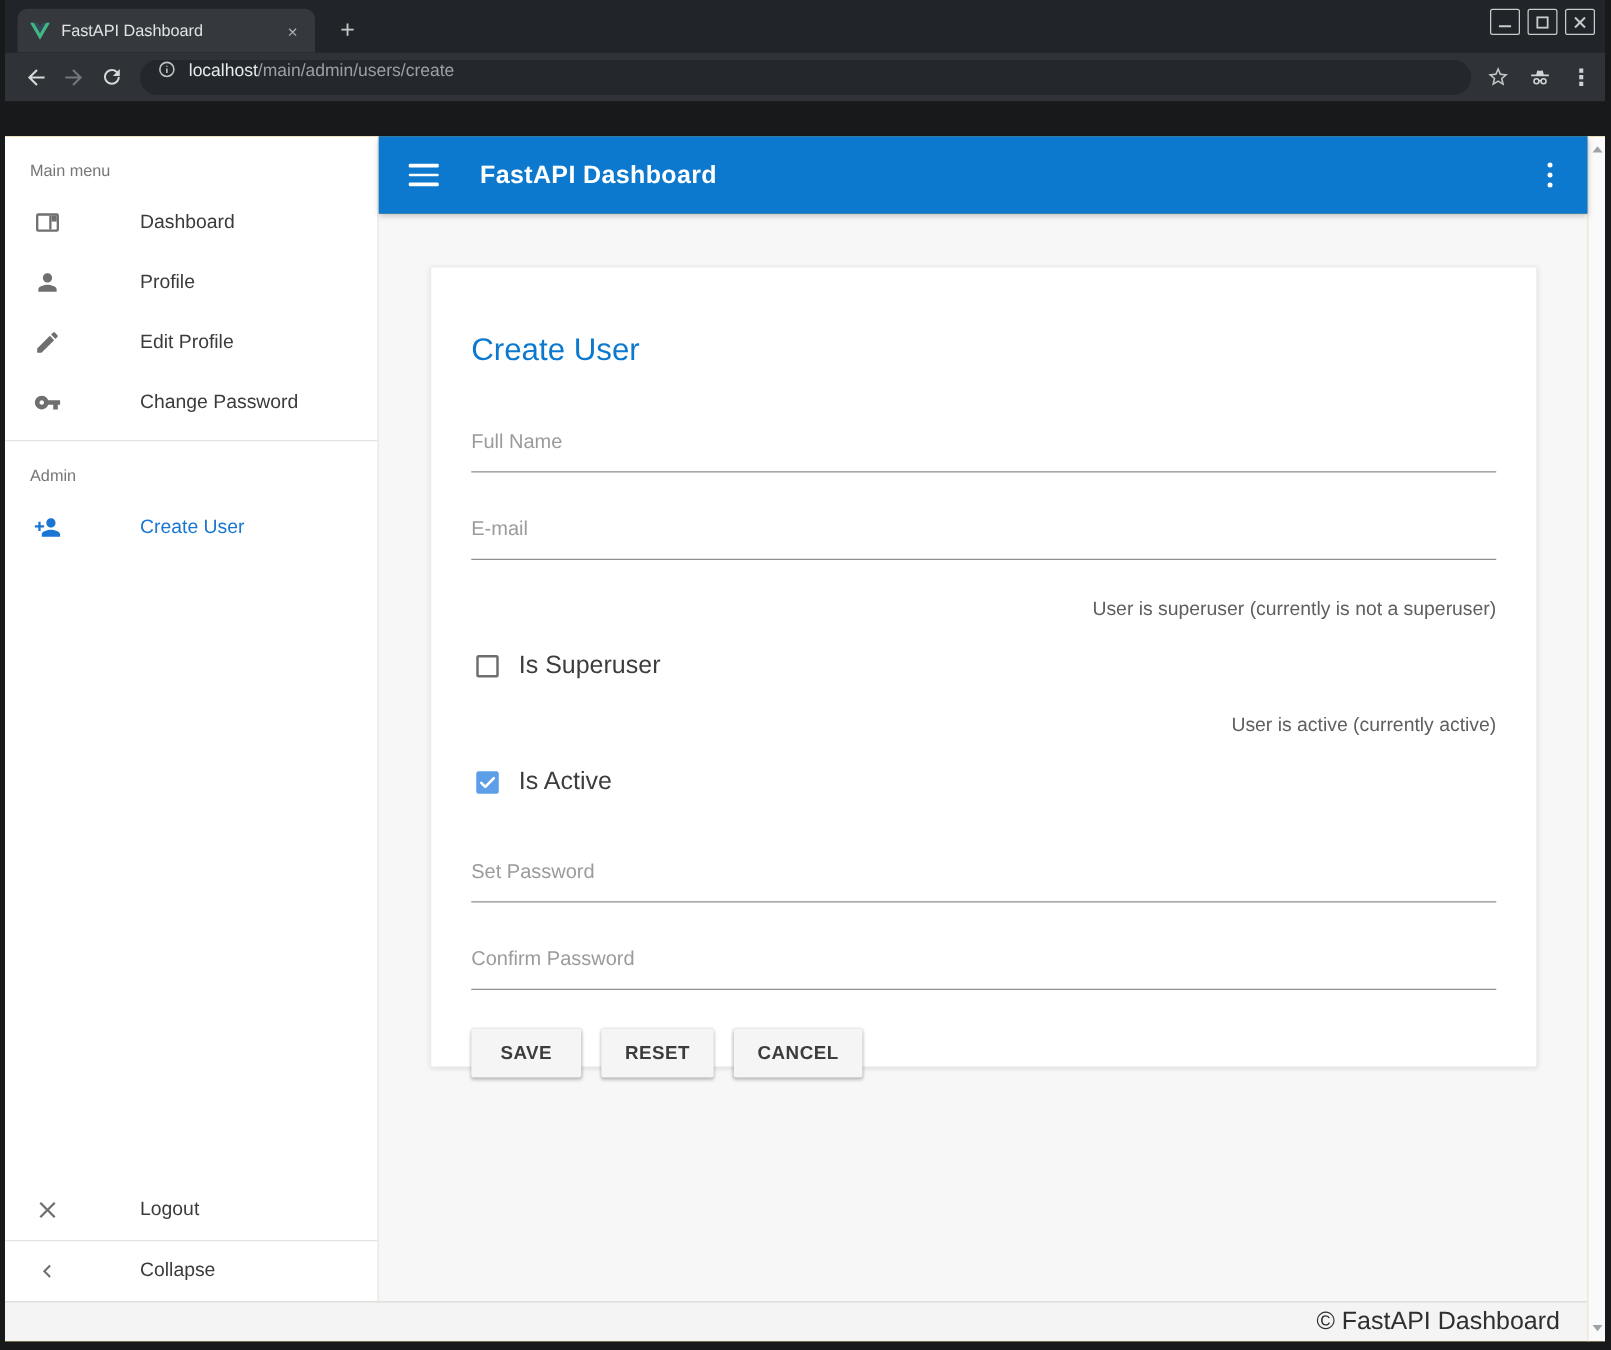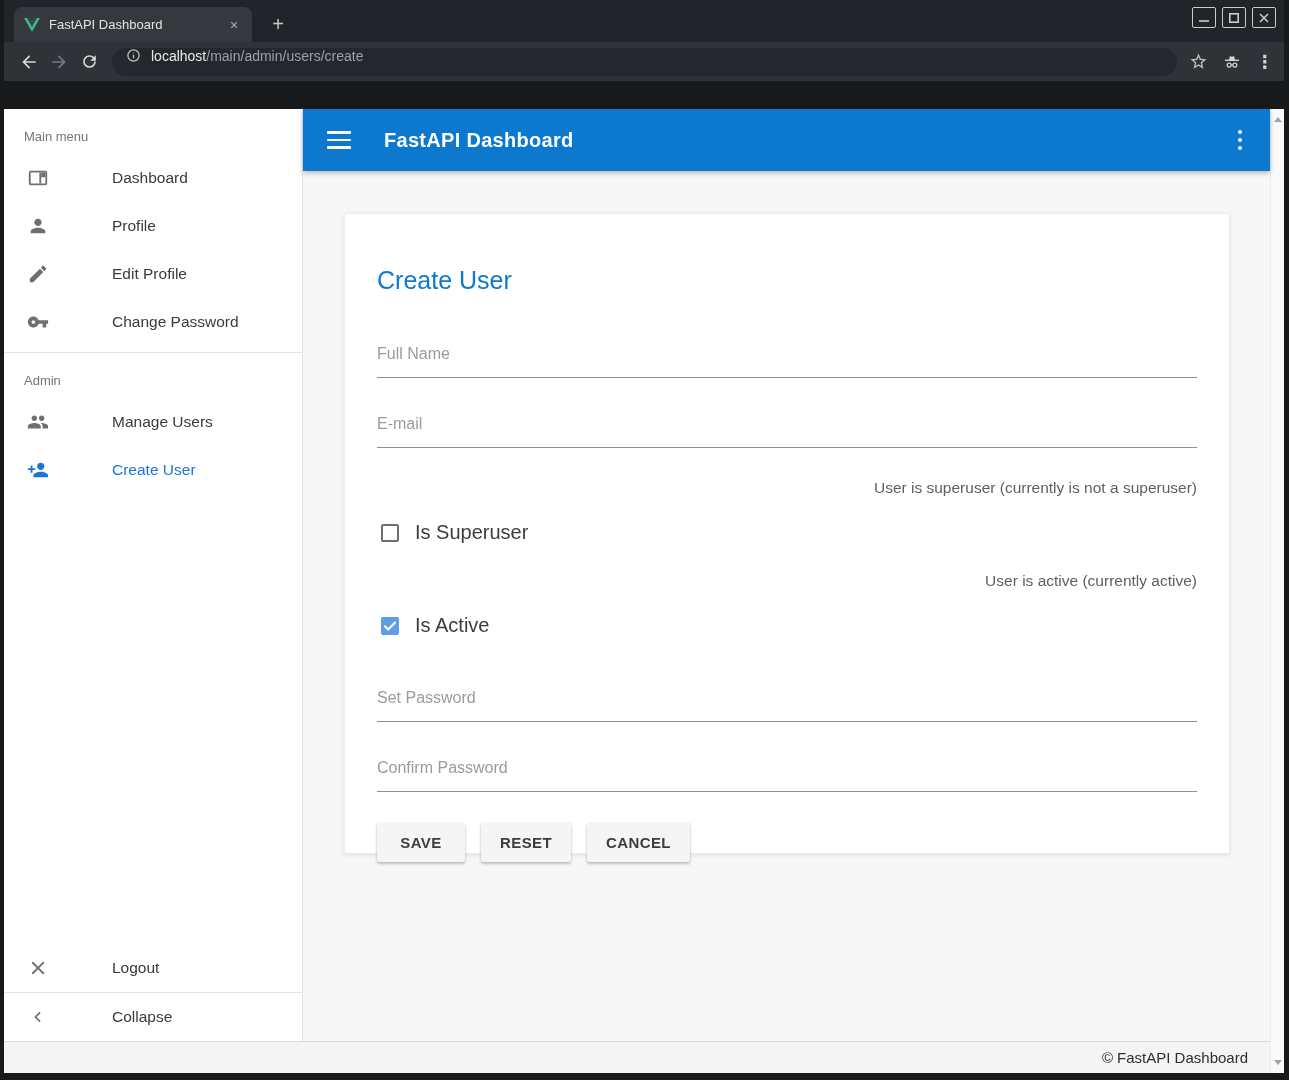--- a/index.html
+++ b/index.html
@@ -68,21 +68,21 @@
   .cbox.checked { background:var(--checkbox); }
   .cbox.checked svg { position:absolute; inset:0; }
   .check-label { font-size:20px; color:#3d3d3d; }
   .btn-row { display:flex; gap:16px; margin-top:26px; }
   .btn { background:#f5f5f5; border:none; border-radius:2px; padding:11px 19px; min-width:88px;
          font-family:inherit; font-size:15px; font-weight:bold; color:#3c3c3c; letter-spacing:.4px;
          box-shadow:0 2px 3px rgba(0,0,0,.22), 0 0 2px rgba(0,0,0,.12); cursor:pointer; }
 
   .footer { position:absolute; left:0; right:14px; bottom:0; height:32px; background:#f4f4f4;
             border-top:1px solid #dcdcdc; display:flex; align-items:center; justify-content:flex-end; padding-right:22px; }
-  .footer-text { font-size:15px; color:#2f2f2f; }
+  .footer-text { font-size:20px; color:#2f2f2f; }
 
   .scrollbar { position:absolute; right:0; top:0; bottom:0; width:14px; background:#fafafa; border-left:1px solid #ececec; }
   .scroll-arrow { position:absolute; left:3px; width:0; height:0; border-left:4px solid transparent; border-right:4px solid transparent; }
   .scroll-arrow.up { top:8px; border-bottom:5px solid #9fa3a6; }
   .scroll-arrow.down { bottom:8px; border-top:5px solid #9fa3a6; }
 </style>
 </head>
 <body style="--primary: #0c79cf; --active: #1976d2; --checkbox: #5c9fe8;">
 
 <div class="tabstrip">
@@ -200,28 +200,20 @@
         <svg width="22" height="22" viewBox="0 0 24 24" fill="currentColor">
             <path d="M12.65 10C11.83 7.67 9.61 6 7 6c-3.31 0-6 2.69-6 6s2.69 6 6 6c2.61 0 4.83-1.67 5.65-4H17v4h4v-4h2v-4H12.65zM7 14c-1.1 0-2-.9-2-2s.9-2 2-2 2 .9 2 2-.9 2-2 2z"></path>
           </svg>
       </span>
       <span class="lbl">Change Password</span>
     </div>
 
     <div class="divider"></div>
     <div class="section-label">Admin</div>
 
-    <div class="side-item">
-      <span class="ico">
-        <svg width="22" height="22" viewBox="0 0 24 24" fill="currentColor">
-            <path d="M16 11c1.66 0 2.99-1.34 2.99-3S17.66 5 16 5c-1.66 0-3 1.34-3 3s1.34 3 3 3zm-8 0c1.66 0 2.99-1.34 2.99-3S9.66 5 8 5C6.34 5 5 6.34 5 8s1.34 3 3 3zm0 2c-2.33 0-7 1.17-7 3.5V19h14v-2.5c0-2.33-4.67-3.5-7-3.5zm8 0c-.29 0-.62.02-.97.05 1.16.84 1.97 1.97 1.97 3.45V19h6v-2.5c0-2.33-4.67-3.5-7-3.5z"></path>
-          </svg>
-      </span>
-      <span class="lbl">Manage Users</span>
-    </div>
 
     <div class="side-item active">
       <span class="ico">
         <svg width="22" height="22" viewBox="0 0 24 24" fill="currentColor">
             <path d="M15 12c2.21 0 4-1.79 4-4s-1.79-4-4-4-4 1.79-4 4 1.79 4 4 4zm-9-2V7H4v3H1v2h3v3h2v-3h3v-2H6zm9 4c-2.67 0-8 1.34-8 4v2h16v-2c0-2.66-5.33-4-8-4z"></path>
           </svg>
       </span>
       <span class="lbl">Create User</span>
     </div>
 

